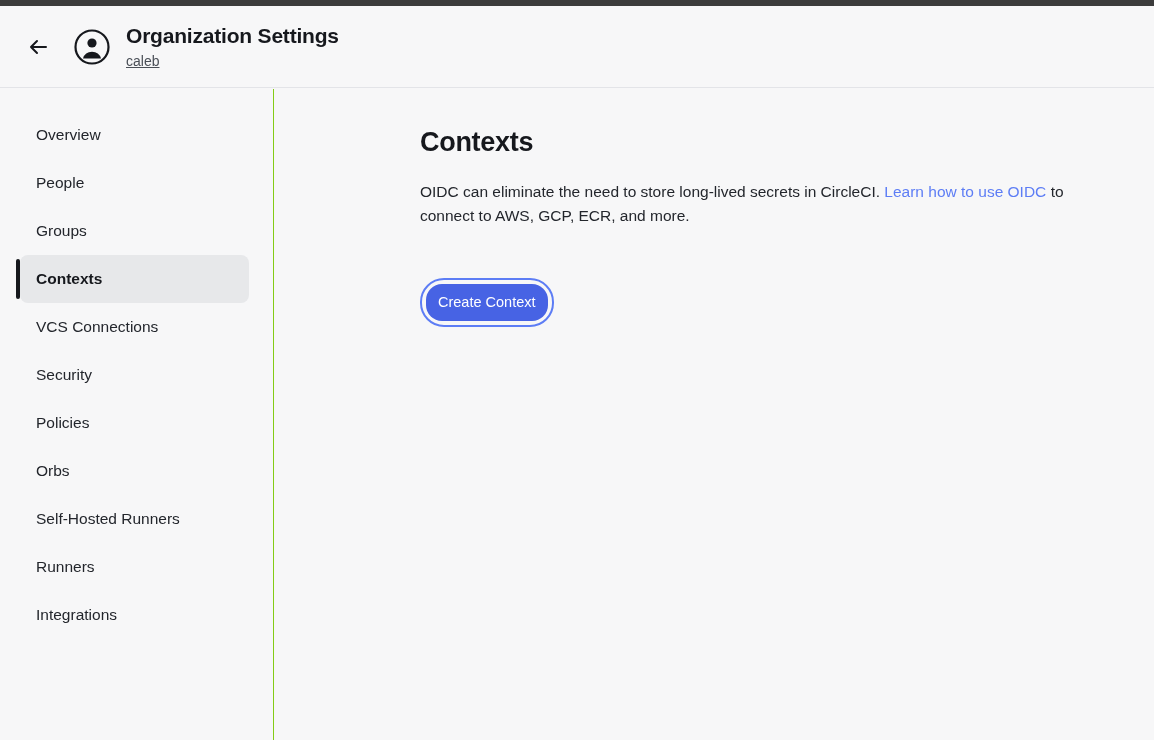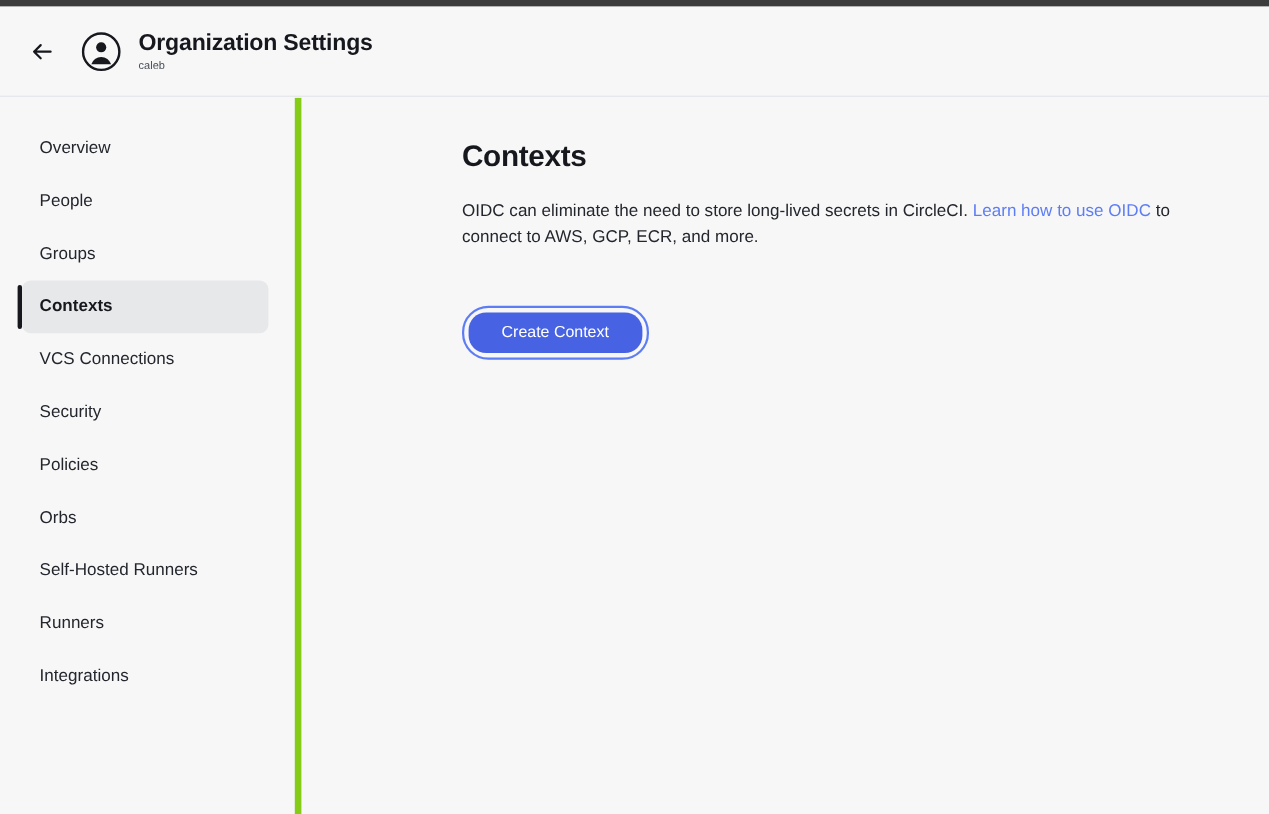--- a/index.html
+++ b/index.html
@@ -69,33 +69,34 @@
     justify-content: center;
     line-height: 1.15;
   }
   .header-title {
     font-size: 21px;
     font-weight: bold;
     color: #16181d;
     letter-spacing: -0.2px;
   }
   .header-sub {
-    font-size: 10px;
+    font-size: 14px;
     color: #4a4f57;
     margin-top: 4px;
+    text-decoration: underline;
   }
   
   .sidebar {
     position: absolute;
     top: 89px;
     left: 0;
     width: 274px;
     height: 651px;
     background: #f7f7f8;
-    border-right: 6px solid #84cc16;
+    border-right: 1px solid #84cc16;
     box-sizing: border-box;
     padding-top: 22px;
   }
   .nav-item {
     height: 48px;
     margin: 0 24px 0 20px;
     padding-left: 16px;
     display: flex;
     align-items: center;
     font-size: 15.5px;
@@ -160,21 +161,21 @@
     box-sizing: border-box;
   }
   .create-btn {
     background: #4763e4;
     color: #ffffff;
     border: none;
     border-radius: 16px;
     font-size: 14.5px;
     font-family: "Liberation Sans", sans-serif;
     font-weight: normal;
-    padding: 11px 30px;
+    padding: 11px 12px;
     cursor: pointer;
     line-height: 1;
   }
 </style>
 </head>
 <body>
 
 <div class="app">
 
   <div class="chrome-strip"></div>

